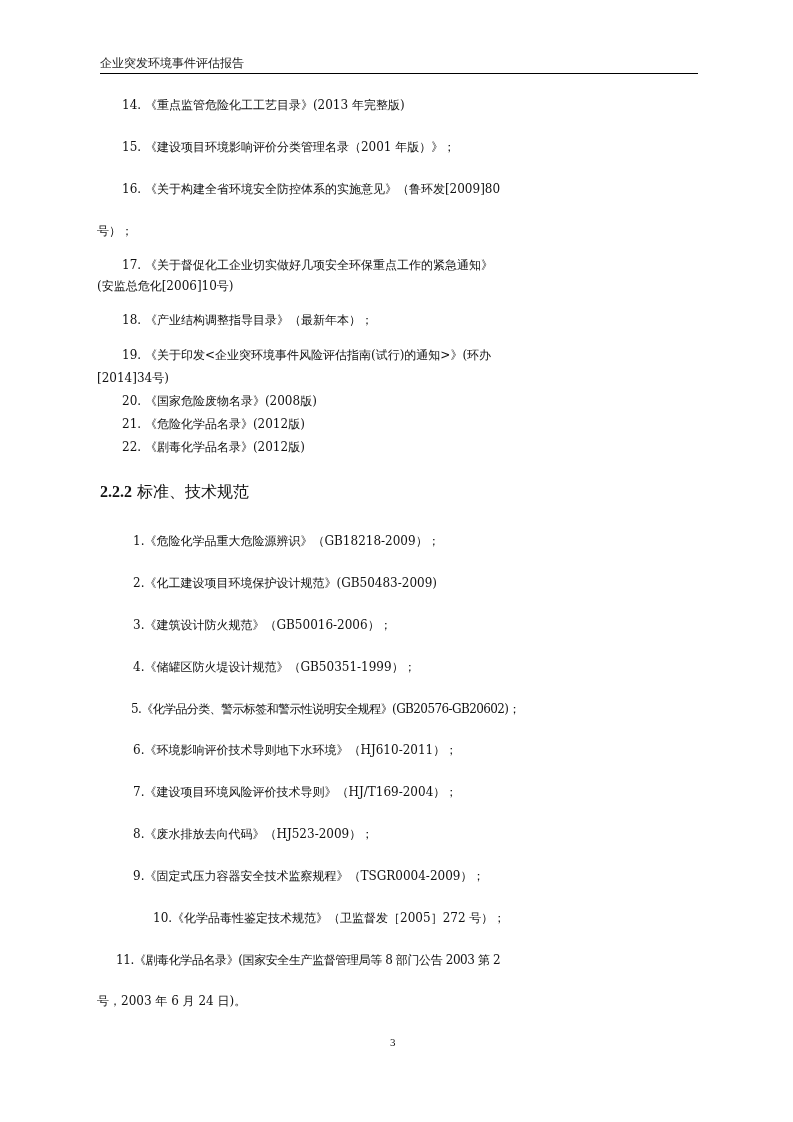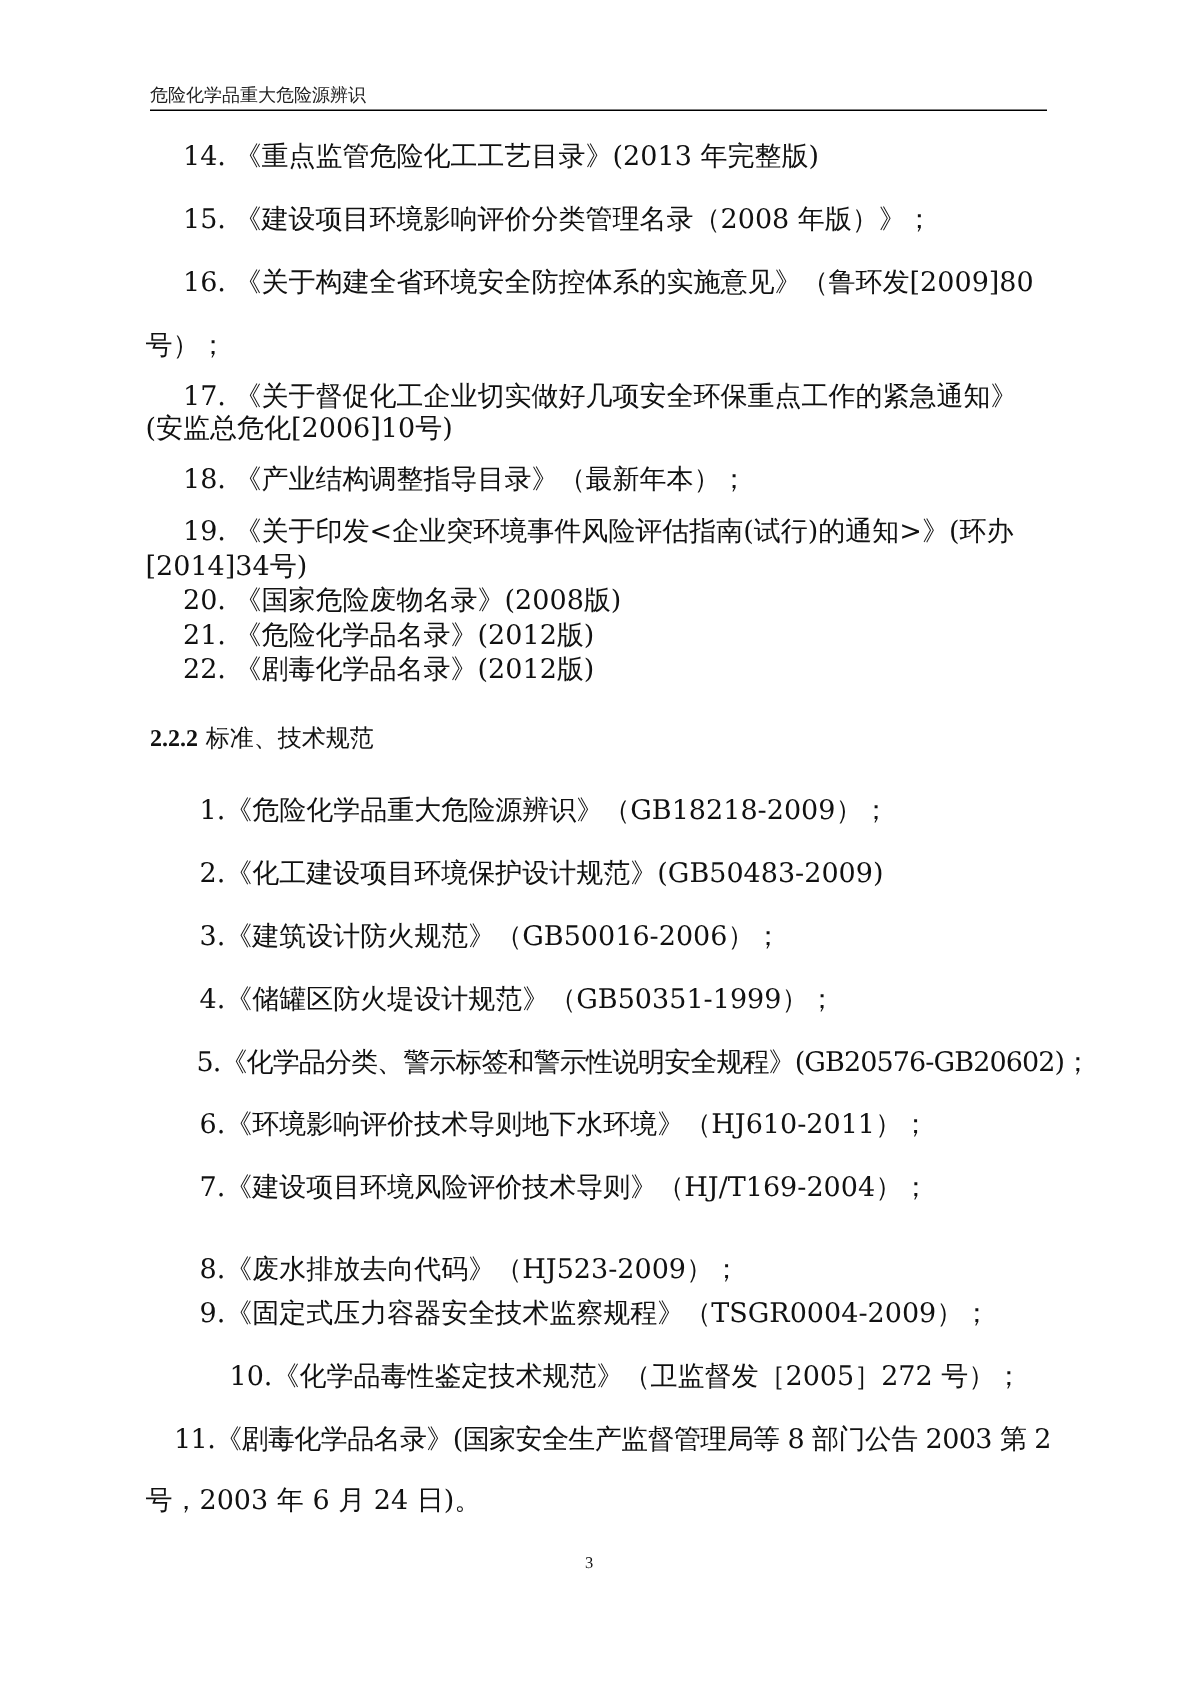--- a/index.html
+++ b/index.html
@@ -10,58 +10,58 @@
   }
   .header {
     position: absolute; left: 100px; top: 54px; width: 598px;
     border-bottom: 1px solid #000;
     font-size: 12px; line-height: 18px; padding-bottom: 1px;
     font-family: "DejaVu Sans", sans-serif;
     color: #222;
   }
   .line {
     position: absolute; white-space: nowrap;
-    font-size: 18px; line-height: 20px;
+    font-size: 12px; line-height: 20px;
   }
   .heading {
     position: absolute; left: 100px; top: 482px;
     font-size: 16px; line-height: 20px; white-space: nowrap;
   }
   .heading .num { font-weight: bold; font-family: "Liberation Serif", serif; }
   .pagenum {
     position: absolute; left: 390px; top: 1036px;
     font-size: 11px; font-family: "Liberation Serif", serif;
   }
 </style>
 </head>
 <body>
 
-<div class="header">危险化学品重大危险源辨识</div>
+<div class="header">企业突发环境事件评估报告</div>
 
 <div class="line" style="left:122px; top:95px;"><span>14.</span> <span>《重点监管危险化工工艺目录》(2013 年完整版)</span></div>
-<div class="line" style="left:122px; top:137px;"><span>15.</span> <span>《建设项目环境影响评价分类管理名录（2008 年版）》；</span></div>
+<div class="line" style="left:122px; top:137px;"><span>15.</span> <span>《建设项目环境影响评价分类管理名录（2001 年版）》；</span></div>
 <div class="line" style="left:122px; top:179px;"><span>16.</span> <span>《关于构建全省环境安全防控体系的实施意见》（鲁环发[2009]80</span></div>
 <div class="line" style="left:97px; top:221px;">号）；</div>
 <div class="line" style="left:122px; top:255px;"><span>17.</span> <span>《关于督促化工企业切实做好几项安全环保重点工作的紧急通知》</span></div>
 <div class="line" style="left:97px; top:276px;">(安监总危化[2006]10号)</div>
 <div class="line" style="left:122px; top:310px;"><span>18.</span> <span>《产业结构调整指导目录》（最新年本）；</span></div>
 <div class="line" style="left:122px; top:345px;"><span>19.</span> <span>《关于印发&lt;企业突环境事件风险评估指南(试行)的通知&gt;》(环办</span></div>
 <div class="line" style="left:97px; top:368px;">[2014]34号)</div>
 <div class="line" style="left:122px; top:391px;"><span>20.</span> <span>《国家危险废物名录》(2008版)</span></div>
 <div class="line" style="left:122px; top:414px;"><span>21.</span> <span>《危险化学品名录》(2012版)</span></div>
 <div class="line" style="left:122px; top:437px;"><span>22.</span> <span>《剧毒化学品名录》(2012版)</span></div>
 
 <div class="heading"><span class="num">2.2.2</span> <span>标准、技术规范</span></div>
 
 <div class="line" style="left:133px; top:531px;"><span>1.</span><span>《危险化学品重大危险源辨识》（GB18218-2009）；</span></div>
 <div class="line" style="left:133px; top:573px;"><span>2.</span><span>《化工建设项目环境保护设计规范》(GB50483-2009)</span></div>
 <div class="line" style="left:133px; top:615px;"><span>3.</span><span>《建筑设计防火规范》（GB50016-2006）；</span></div>
 <div class="line" style="left:133px; top:657px;"><span>4.</span><span>《储罐区防火堤设计规范》（GB50351-1999）；</span></div>
 <div class="line" style="left:131px; top:699px; letter-spacing:-0.6px;"><span>5.</span><span>《化学品分类、警示标签和警示性说明安全规程》(GB20576-GB20602)；</span></div>
 <div class="line" style="left:133px; top:740px;"><span>6.</span><span>《环境影响评价技术导则地下水环境》（HJ610-2011）；</span></div>
 <div class="line" style="left:133px; top:782px;"><span>7.</span><span>《建设项目环境风险评价技术导则》（HJ/T169-2004）；</span></div>
-<div class="line" style="left:133px; top:824px;margin-top:13px;"><span>8.</span><span>《废水排放去向代码》（HJ523-2009）；</span></div>
+<div class="line" style="left:133px; top:824px;"><span>8.</span><span>《废水排放去向代码》（HJ523-2009）；</span></div>
 <div class="line" style="left:133px; top:866px;"><span>9.</span><span>《固定式压力容器安全技术监察规程》（TSGR0004-2009）；</span></div>
 <div class="line" style="left:133px; top:908px;margin-left:20px;"><span>10.</span><span>《化学品毒性鉴定技术规范》（卫监督发［2005］272 号）；</span></div>
 <div class="line" style="left:116px; top:950px; letter-spacing:-0.4px;"><span>11.</span><span>《剧毒化学品名录》(国家安全生产监督管理局等 8 部门公告 2003 第 2</span></div>
 <div class="line" style="left:97px; top:991px;">号，2003 年 6 月 24 日)。</div>
 
 <div class="pagenum">3</div>
 
 </body></html>

